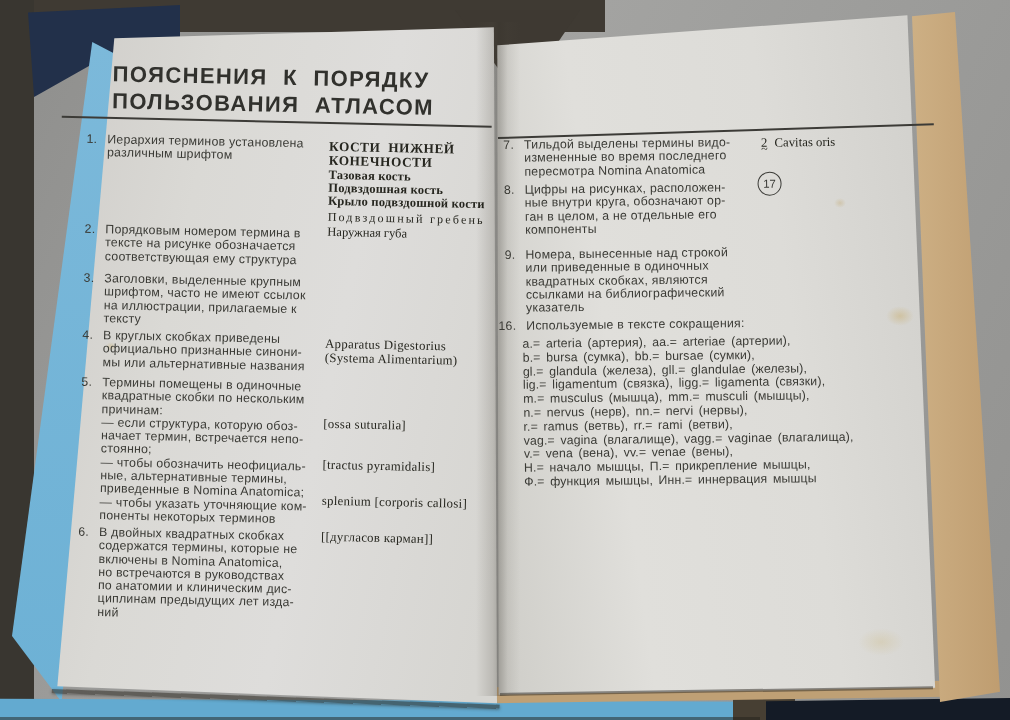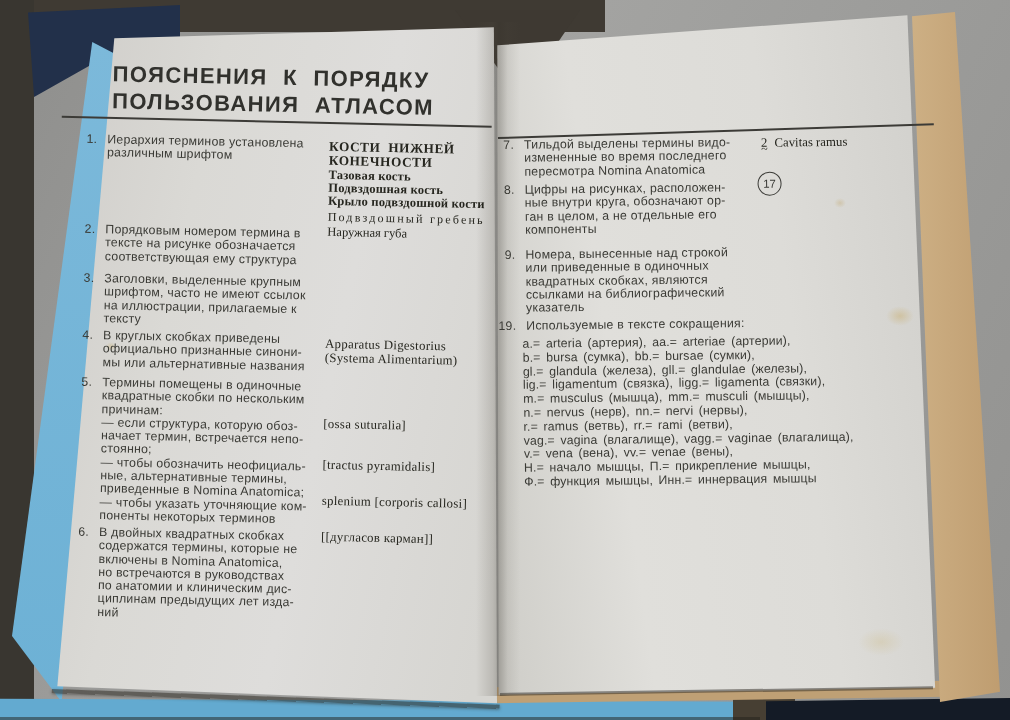--- a/index.html
+++ b/index.html
@@ -201,21 +201,21 @@
     </div>
     <div class="item ritem" style="left:490px; top:249px;">
       <span class="num">9.</span>
       <span class="txt">Номера, вынесенные над строкой
 или приведенные в одиночных
 квадратных скобках, являются
 ссылками на библиографический
 указатель</span>
     </div>
     <div class="item ritem" style="left:490px; top:320px;">
-      <span class="num">19.</span>
+      <span class="num">16.</span>
       <span class="txt">Используемые в тексте сокращения:</span>
     </div>
 
     <div class="abbr">
       <div>a.= arteria (артерия), aa.= arteriae (артерии),</div>
       <div>b.= bursa (сумка), bb.= bursae (сумки),</div>
       <div>gl.= glandula (железа), gll.= glandulae (железы),</div>
       <div>lig.= ligamentum (связка), ligg.= ligamenta (связки),</div>
       <div>m.= musculus (мышца), mm.= musculi (мышцы),</div>
       <div>n.= nervus (нерв), nn.= nervi (нервы),</div>
@@ -224,21 +224,21 @@
       <div>v.= vena (вена), vv.= venae (вены),</div>
       <div>Н.= начало мышцы, П.= прикрепление мышцы,</div>
       <div>Ф.= функция мышцы, Инн.= иннервация мышцы</div>
     </div>
 
     <div class="tilde-ex">
       <span class="tnum">
         <span>2</span>
         <span class="tl">~</span>
       </span>
-      <span>Cavitas ramus</span>
+      <span>Cavitas oris</span>
     </div>
 
     <div class="circle-ex">
       <span>17</span>
     </div>
   </div>
 
   <div class="bottom-line"></div>
 </div>
 

